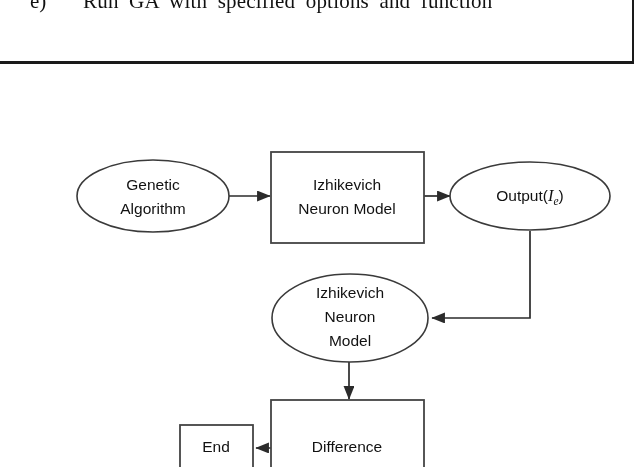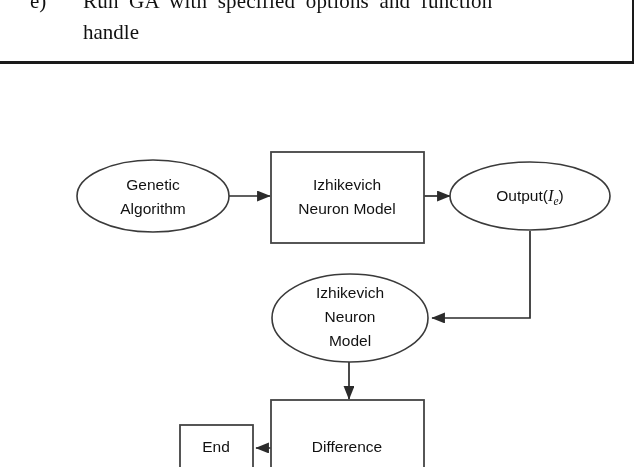--- a/index.html
+++ b/index.html
@@ -119,21 +119,20 @@
 </head>
 <body>
 
 <div id="page">
 
   <div class="text-block">
     <div class="list-item">
       <span class="li-marker">e)</span>
       <span class="li-body">
         <span class="l1">Run GA with specified options and function</span>
-        <span class="l2">handle</span>
       </span>
     </div>
   </div>
 
   <div id="diagram">
     <svg width="640" height="403" viewBox="0 0 640 403" xmlns="http://www.w3.org/2000/svg">
       <defs>
         <marker id="arrowhead" markerWidth="9" markerHeight="9" refX="7.6" refY="3.2" orient="auto" markerUnits="strokeWidth">
           <path d="M0,0 L8,3.2 L0,6.4 z" fill="#2b2b2b"></path>
         </marker>

